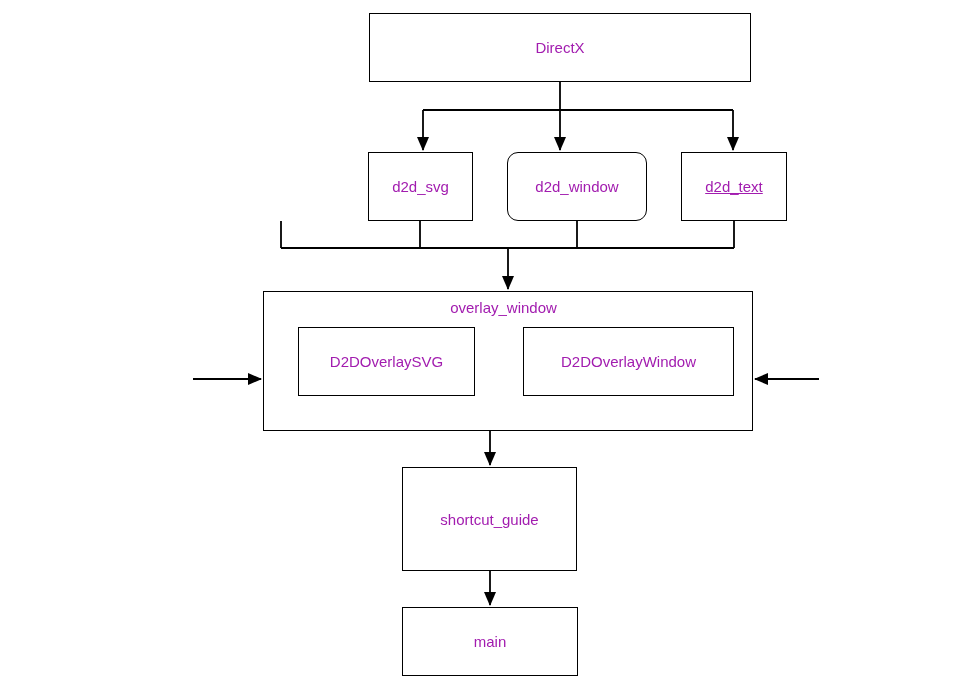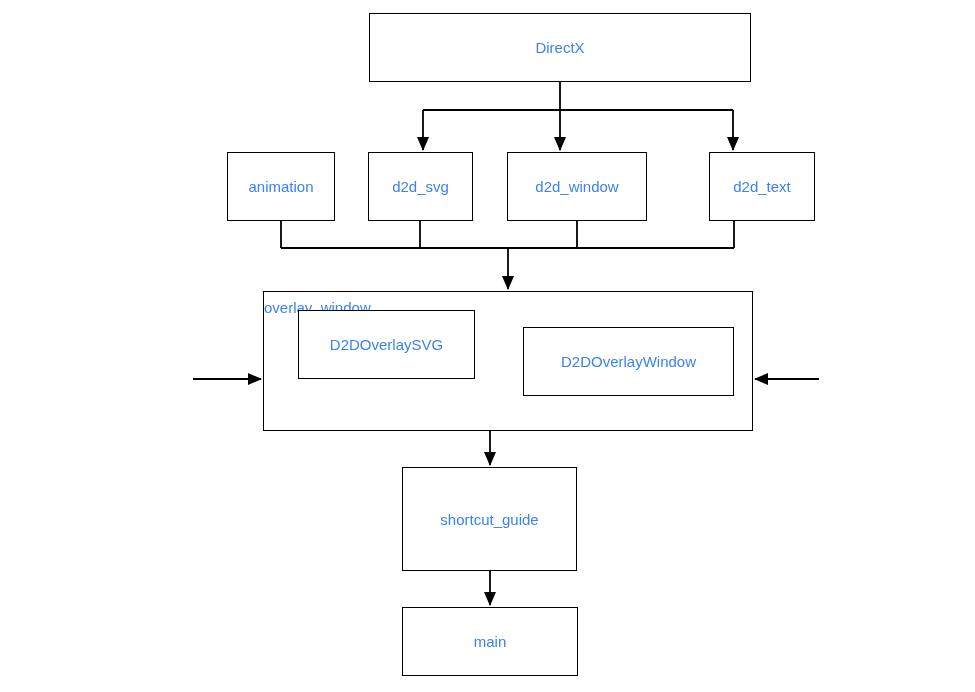--- a/index.html
+++ b/index.html
@@ -7,21 +7,21 @@
     padding: 0;
     background: #ffffff;
   }
   .canvas {
     position: relative;
     width: 975px;
     height: 692px;
     background: #ffffff;
     font-family: "Liberation Sans", sans-serif;
     font-size: 15px;
-    color: #3b82f6;
+    color: #a21caf;
     overflow: hidden;
   }
   svg.connectors {
     position: absolute;
     left: 0;
     top: 0;
     width: 975px;
     height: 692px;
     pointer-events: none;
   }
@@ -40,21 +40,21 @@
     position: absolute;
     box-sizing: border-box;
     border: 1.5px solid #000000;
     background: #ffffff;
   }
   .container-label {
     position: absolute;
     top: 7px;
     left: 0;
     right: 9px;
-    text-align: left;
+    text-align: center;
     white-space: nowrap;
   }
 </style>
 </head>
 <body>
 
 <div class="canvas">
 
   <svg class="connectors" viewBox="0 0 975 692" xmlns="http://www.w3.org/2000/svg">
     <defs>
@@ -92,31 +92,30 @@
       <path d="M490,431 L490,465" marker-end="url(#arrow)"></path>
     </g>
 
     <g stroke="#000000" stroke-width="1.8" fill="none">
       <path d="M490,571 L490,605" marker-end="url(#arrow)"></path>
     </g>
   </svg>
 
   <div class="node" style="left:369px; top:13px; width:382px; height:69px;">DirectX</div>
 
-  <div class="node" style="left:227px; top:152px; width:108px; height:69px;">animation</div>
 
   <div class="node" style="left:368px; top:152px; width:105px; height:69px;">d2d_svg</div>
 
-  <div class="node" style="left:507px; top:152px; width:140px; height:69px;">d2d_window</div>
+  <div class="node" style="left:507px; top:152px; width:140px; height:69px;border-radius:11px;">d2d_window</div>
 
-  <div class="node" style="left:709px; top:152px; width:106px; height:69px;">d2d_text</div>
+  <div class="node" style="left:681px; top:152px; width:106px; height:69px;text-decoration:underline;">d2d_text</div>
 
   <div class="container-node" style="left:263px; top:291px; width:490px; height:140px;">
     <div class="container-label">overlay_window</div>
-    <div class="node" style="left:34px; top:18px; width:177px; height:69px;">D2DOverlaySVG</div>
+    <div class="node" style="left:34px; top:35px; width:177px; height:69px;">D2DOverlaySVG</div>
     <div class="node" style="left:259px; top:35px; width:211px; height:69px;">D2DOverlayWindow</div>
   </div>
 
 
 
   <div class="node" style="left:402px; top:607px; width:176px; height:69px;">main</div>
 
   <div class="node" style="left:402px; top:467px; width:175px; height:104px;">shortcut_guide</div>
 
 </div>

